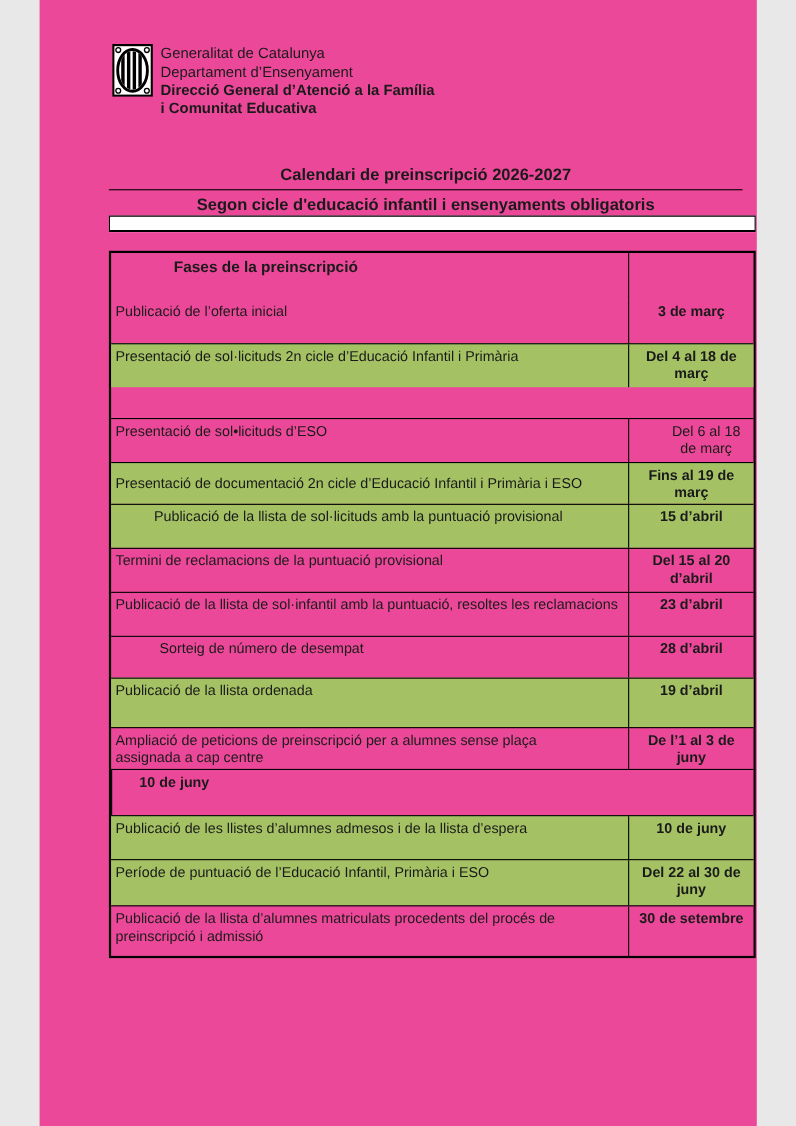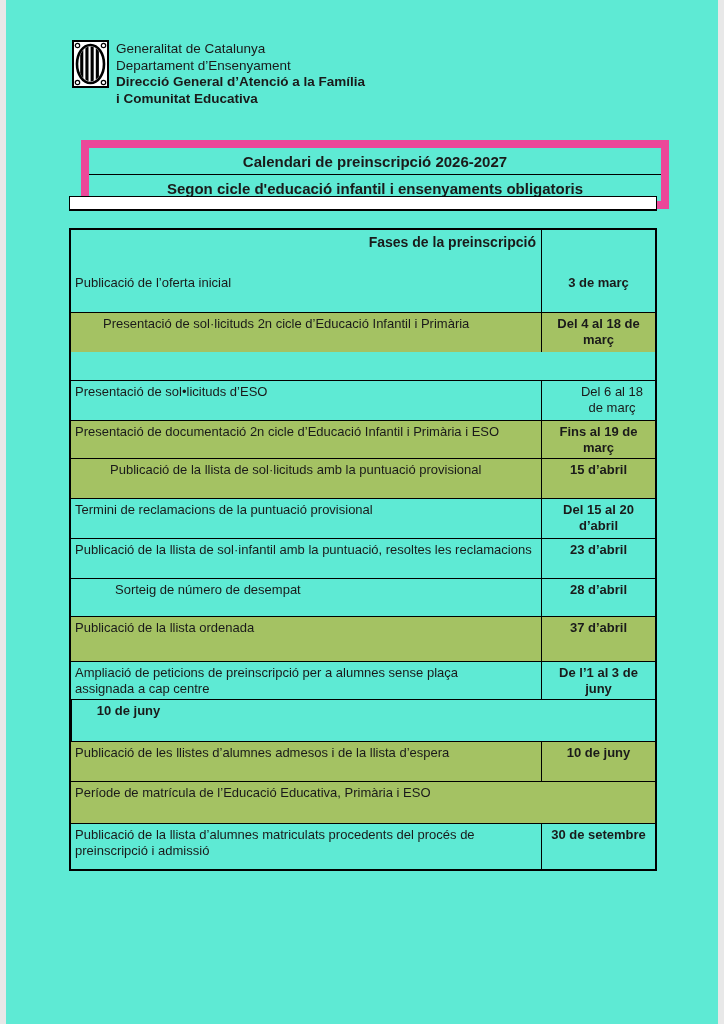--- a/index.html
+++ b/index.html
@@ -1,39 +1,39 @@
 <!DOCTYPE html>
 <html style="--green: #a4c263;"><head>
 <meta charset="utf-8">
 <style>
   * { margin: 0; padding: 0; box-sizing: border-box; }
   html, body { background: #e8e8e8; }
   body { font-family: "Liberation Sans", sans-serif; color: #1a1a1a; }
   .page {
     position: relative;
-    width: 712px; height: 1024px;
-    background: #5eead4;
+    width: 652px; height: 1024px;
+    background: #ec4899;
     margin: 0 auto;
     overflow: hidden;
   }
 
   
   .letterhead {
     position: absolute; left: 66px; top: 40px;
     display: flex; align-items: flex-start;
   }
   .logo-box { width: 37px; height: 48px; margin-right: 7px; }
   .lh-text { padding-top: 1px; }
   .lh-line { font-size: 13.5px; line-height: 16.5px; }
   .lh-line.bold { font-weight: bold; }
 
   
   .title-box {
-    position: absolute; left: 75px; top: 140px; width: 588px;
-    border: 8px solid #ec4899;
+    position: absolute; left: 57px; top: 140px; width: 588px;
+    border: 6px solid #ec4899;
   }
   .title-row {
     height: 26px; display: flex; align-items: center; justify-content: center;
     font-weight: bold; font-size: 15px;
   }
   .title-row.first { border-bottom: 1px solid #000; height: 27px; }
   .title-strip {
     position: absolute; left: 63px; top: 196px; width: 588px;
     height: 15px;
     border: 1.5px solid #000;
@@ -54,27 +54,27 @@
   }
   .cell.date {
     width: 114px; border-left: 1.5px solid #000;
     text-align: center; font-weight: bold;
     font-size: 13px; line-height: 16px;
     padding: 3px 3px 2px;
   }
   .cell.date.regular { font-weight: normal; padding-left: 30px; }
   .trow.green { background: var(--green, #a4c263); }
 
-  .trow.thead { min-height: 42px; text-align: right; }
+  .trow.thead { min-height: 42px; }
   .thead .phase { font-weight: bold; font-size: 14px; padding-left: 57px; padding-top: 4px; }
 
   .rows-host .trow:nth-child(1)  { min-height: 40px; }
-  .rows-host .trow:nth-child(2)  { min-height: 40px; padding-left: 28px; }
+  .rows-host .trow:nth-child(2)  { min-height: 40px; }
   .rows-host .trow:nth-child(3)  { min-height: 40px; margin-top: 28px; }
-  .rows-host .trow:nth-child(4)  { min-height: 38px; }
+  .rows-host .trow:nth-child(4)  { min-height: 38px; align-items: center; }
   .rows-host .trow:nth-child(5)  { min-height: 40px; padding-left: 35px; }
   .rows-host .trow:nth-child(6)  { min-height: 40px; }
   .rows-host .trow:nth-child(7)  { min-height: 40px; }
   .rows-host .trow:nth-child(8)  { min-height: 38px; padding-left: 40px; }
   .rows-host .trow:nth-child(9)  { min-height: 45px; }
   .rows-host .trow:nth-child(10) { min-height: 38px; gap: 28px; }
   .rows-host .trow:nth-child(11) { min-height: 42px; }
   .rows-host .trow:nth-child(12) { min-height: 40px; }
   .rows-host .trow:nth-child(13) { min-height: 42px; }
   .rows-host .trow:nth-child(14) { min-height: 46px; }
@@ -152,35 +152,36 @@
       <div class="trow">
         <div class="cell phase">Publicació de la llista de sol·infantil amb la puntuació, resoltes les reclamacions</div>
         <div class="cell date">23 d’abril</div>
       </div>
       <div class="trow">
         <div class="cell phase">Sorteig de número de desempat</div>
         <div class="cell date">28 d’abril</div>
       </div>
       <div class="trow green">
         <div class="cell phase">Publicació de la llista ordenada</div>
-        <div class="cell date">37 d’abril</div>
+        <div class="cell date">19 d’abril</div>
       </div>
       <div class="trow">
         <div class="cell phase">Ampliació de peticions de preinscripció per a alumnes sense plaça assignada a cap centre</div>
         <div class="cell date">De l’1 al 3 de juny</div>
       </div>
       <div class="trow">
         <div class="cell date">10 de juny</div>
       </div>
       <div class="trow green">
         <div class="cell phase">Publicació de les llistes d’alumnes admesos i de la llista d’espera</div>
         <div class="cell date">10 de juny</div>
       </div>
       <div class="trow green">
-        <div class="cell phase">Període de matrícula de l’Educació Educativa, Primària i ESO</div>
+        <div class="cell phase">Període de puntuació de l’Educació Infantil, Primària i ESO</div>
+        <div class="cell date">Del 22 al 30 de juny</div>
       </div>
       <div class="trow">
         <div class="cell phase">Publicació de la llista d’alumnes matriculats procedents del procés de preinscripció i admissió</div>
         <div class="cell date">30 de setembre</div>
       </div>
     </div>
   </div>
 
 </div>
 

